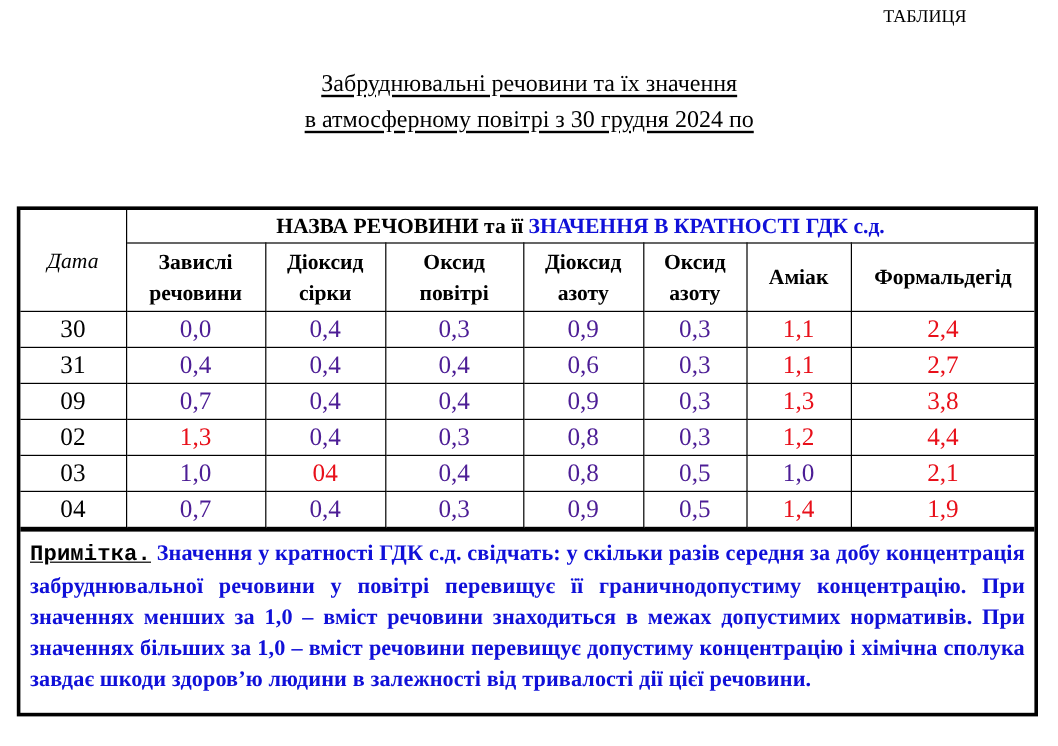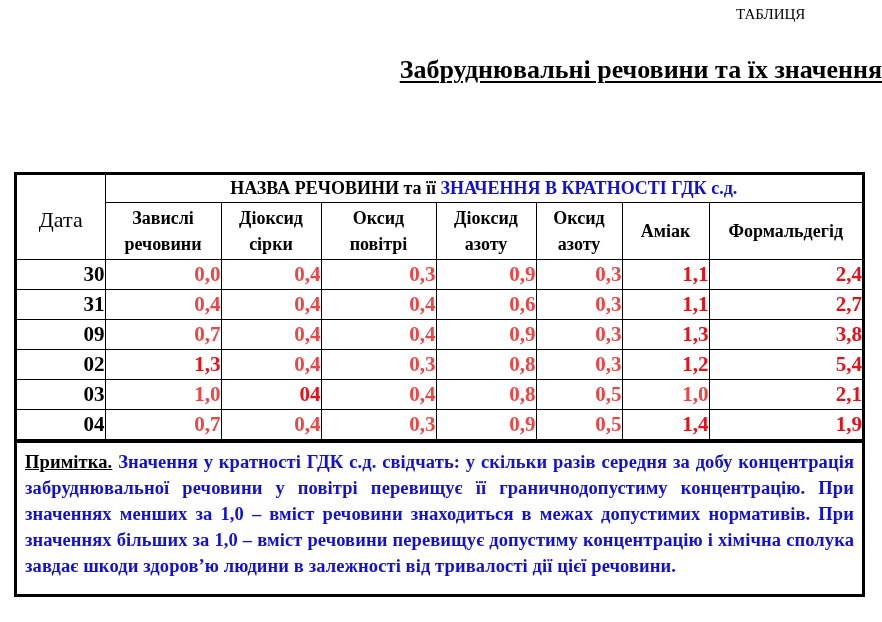--- a/index.html
+++ b/index.html
@@ -1,48 +1,48 @@
 <!DOCTYPE html>
 <html><head>
 <meta charset="utf-8">
 <style>
   html, body { margin: 0; padding: 0; background: #ffffff; }
   body { width: 882px; height: 622px; position: relative; overflow: hidden;
          font-family: "Liberation Serif", "DejaVu Serif", serif; color: #000; }
   .label-top { position: absolute; left: 716px; top: 6px; font-size: 15px; margin-left: 20px; }
-  .title { position: absolute; left: 0; top: 55px; width: 882px; text-align: right;
-           font-weight: bold; font-size: 26px; line-height: 30px; }
+  .title { position: absolute; left: 0; top: 55px; width: 882px; text-align: center;
+           font-weight: normal; font-size: 20px; line-height: 30px; }
   .title span { text-decoration: underline; text-decoration-thickness: 2px; text-underline-offset: 3px; }
   .wrap { position: absolute; left: 14px; top: 172px; width: 851px; height: 425px;
           border: 3px solid #000; box-sizing: border-box; }
   table { border-collapse: collapse; width: 100%; table-layout: fixed; }
   td, th { border: 1px solid #000; text-align: center; padding: 0; }
   table tr:first-child td, table tr:first-child th { border-top: none; }
   table td:first-child, table th:first-child { border-left: none; }
   table td:last-child, table th:last-child { border-right: none; }
   .h1 { height: 27px; font-weight: bold; font-size: 18px; }
   .h1 .blue { color: #1010d8; }
   .h2 th { height: 56px; font-weight: bold; font-size: 18px; line-height: 26px; }
-  .date-h { font-weight: normal; font-size: 22px; vertical-align: top; padding-top: 32px; }
-  .row td { height: 29px; font-weight: bold; font-size: 21px; text-align: right; }
+  .date-h { font-weight: normal; font-size: 18px; vertical-align: top; padding-top: 32px; font-style: italic; }
+  .row td { height: 29px; font-weight: normal; font-size: 21px; }
   .row td.date { color: #000; }
-  .blue-v { color: #ef4444; }
+  .blue-v { color: #4c1d95; }
   .red-v { color: #e8101a; margin-top: 24px; }
   .note { border-top: 3px solid #000; padding: 6px 8px 0 8px; font-weight: bold; font-size: 18.5px;
           line-height: 26px; text-align: justify; color: #1010d8; letter-spacing: 0.1px; }
-  .note .lead { color: #000; text-decoration: underline; }
+  .note .lead { color: #000; text-decoration: underline; font-family: Liberation Mono, monospace; }
 </style>
 </head>
 <body>
 
 <div class="label-top">ТАБЛИЦЯ</div>
 
 <div class="title">
   <span>Забруднювальні речовини та їх значення</span><br>
-  <br>
+  <span>в атмосферному повітрі з 30 грудня 2024 по</span><br>
 </div>
 
 <div class="wrap">
   <table>
     <colgroup>
       <col style="width:88px">
         <col style="width:116px">
         <col style="width:100px">
         <col style="width:115px">
       <col style="width:100px">
@@ -97,21 +97,21 @@
           <td class="red-v">3,8</td>
         </tr>
         <tr class="row">
           <td class="date">02</td>
           <td class="red-v">1,3</td>
           <td class="blue-v">0,4</td>
           <td class="blue-v">0,3</td>
           <td class="blue-v">0,8</td>
           <td class="blue-v">0,3</td>
           <td class="red-v">1,2</td>
-          <td class="red-v">5,4</td>
+          <td class="red-v">4,4</td>
         </tr>
         <tr class="row">
           <td class="date">03</td>
           <td class="blue-v">1,0</td>
           <td class="red-v">04</td>
           <td class="blue-v">0,4</td>
           <td class="blue-v">0,8</td>
           <td class="blue-v">0,5</td>
           <td class="blue-v">1,0</td>
           <td class="red-v">2,1</td>

